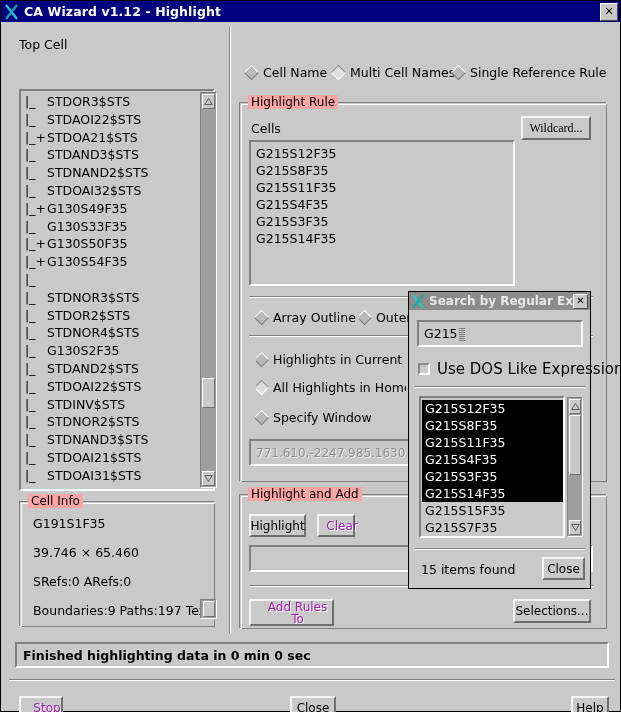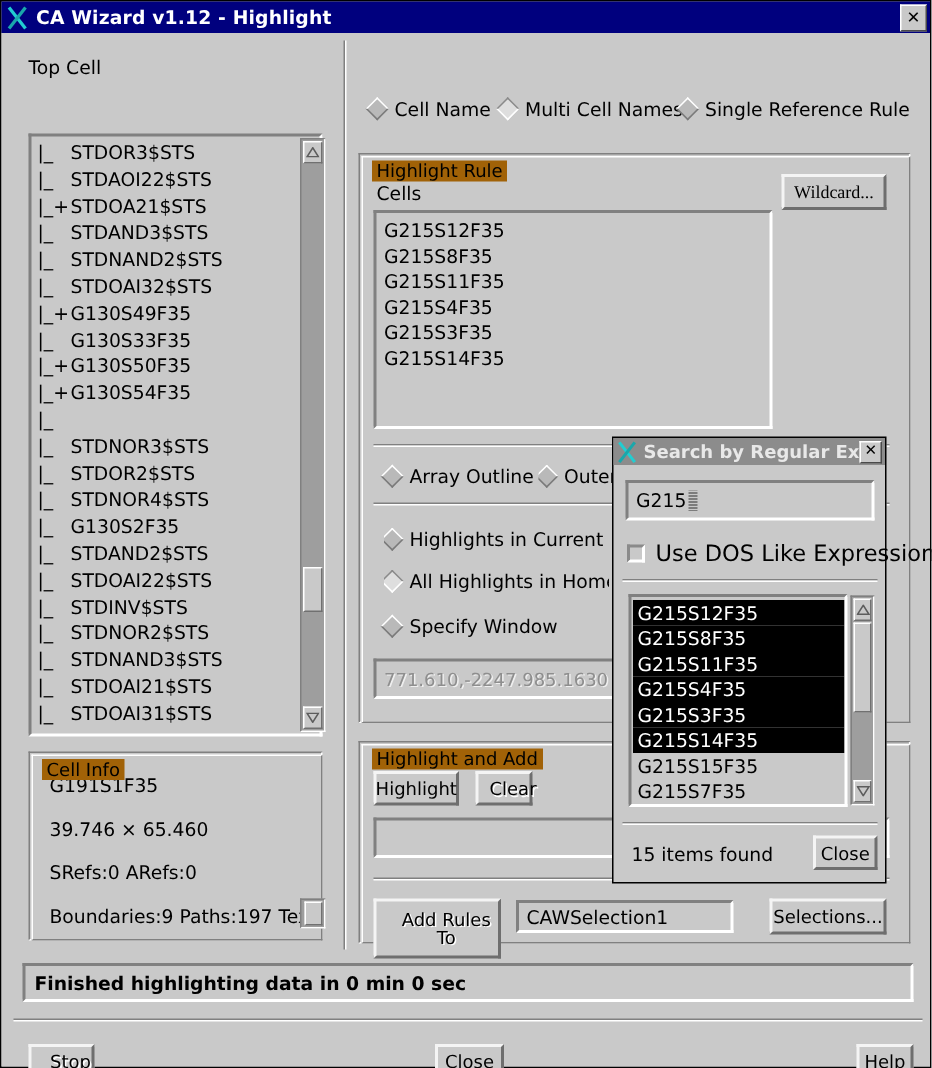--- a/index.html
+++ b/index.html
@@ -53,40 +53,40 @@
     background: #c9c9c9;
   }
   .btn {
     background: #c9c9c9; box-sizing: border-box;
     border-top: 2px solid #f4f4f4; border-left: 2px solid #f4f4f4;
     border-right: 2px solid #6e6e6e; border-bottom: 2px solid #6e6e6e;
     font-family: inherit; font-size: 12px; color: #000;
     display: flex; align-items: center; justify-content: center;
     padding: 0; line-height: 1;
   }
-  .btn.disabled { color: #000000; text-shadow: 1px 1px 0 #ffffff; padding-left: 12px; }
+  .btn.disabled { color: #a21caf; text-shadow: 1px 1px 0 #ffffff; padding-left: 12px; }
 
   
   .group { position: absolute; box-sizing: border-box; }
   .group > .gline {
     position: absolute; left:0; right:0; top:7px; bottom:0;
     border-top: 1px solid #808080; border-left: 1px solid #808080;
     border-right: 1px solid #ffffff; border-bottom: 1px solid #ffffff;
     box-sizing: border-box;
   }
   .group > .gline::after {
     content:""; position:absolute; left:1px; top:1px; right:-1px; bottom:-1px;
     border-top: 1px solid #ffffff; border-left: 1px solid #ffffff;
     border-right: 1px solid #808080; border-bottom: 1px solid #808080;
     box-sizing: border-box; pointer-events:none;
   }
   .group > .glabel {
     position: absolute; left: 9px; top: 0;
-    background: #a16207; padding: 0 3px; font-size: 12px;
-    z-index: 2; white-space: nowrap; margin-top: 12px;
+    background: #fca5a5; padding: 0 3px; font-size: 12px;
+    z-index: 2; white-space: nowrap;
   }
 
   
   .sep {
     position: absolute; height: 2px;
     border-top: 1px solid #808080;
     border-bottom: 1px solid #ffffff;
     box-sizing: border-box;
   }
 
@@ -430,22 +430,21 @@
       <div class="glabel">Highlight and Add</div>
     </div>
 
     <button class="btn" style="position:absolute;left:248px;top:492px;width:57px;height:23px;">Highlight</button>
     <button class="btn disabled" style="position:absolute;left:316px;top:492px;width:38px;height:23px;">Clear</button>
 
     <div class="textfield" style="left:248px;top:523px;width:344px;height:27px;"></div>
 
     <div class="sep" style="left:248px;top:563px;width:344px;"></div>
 
-    <button class="btn disabled" style="position:absolute;left:248px;top:577px;width:85px;height:40px;">Add Rules To</button>
-    <div class="textfield" style="left:343px;top:578px;width:145px;height:22px;">CAWSelection1</div>
+    <button class="btn disabled" style="position:absolute;left:248px;top:577px;width:85px;height:27px;">Add Rules To</button>
     <button class="btn" style="position:absolute;left:512px;top:577px;width:78px;height:24px;">Selections...</button>
 
     <div class="statusbar" style="left:14px;top:620px;width:594px;height:26px;">Finished highlighting data in 0 min 0 sec</div>
 
     <div class="sep" style="left:8px;top:657px;width:606px;"></div>
 
     <button class="btn disabled" style="position:absolute;left:18px;top:674px;width:44px;height:23px;">Stop</button>
     <button class="btn" style="position:absolute;left:289px;top:674px;width:46px;height:23px;">Close</button>
     <button class="btn" style="position:absolute;left:570px;top:674px;width:38px;height:23px;">Help</button>
 

